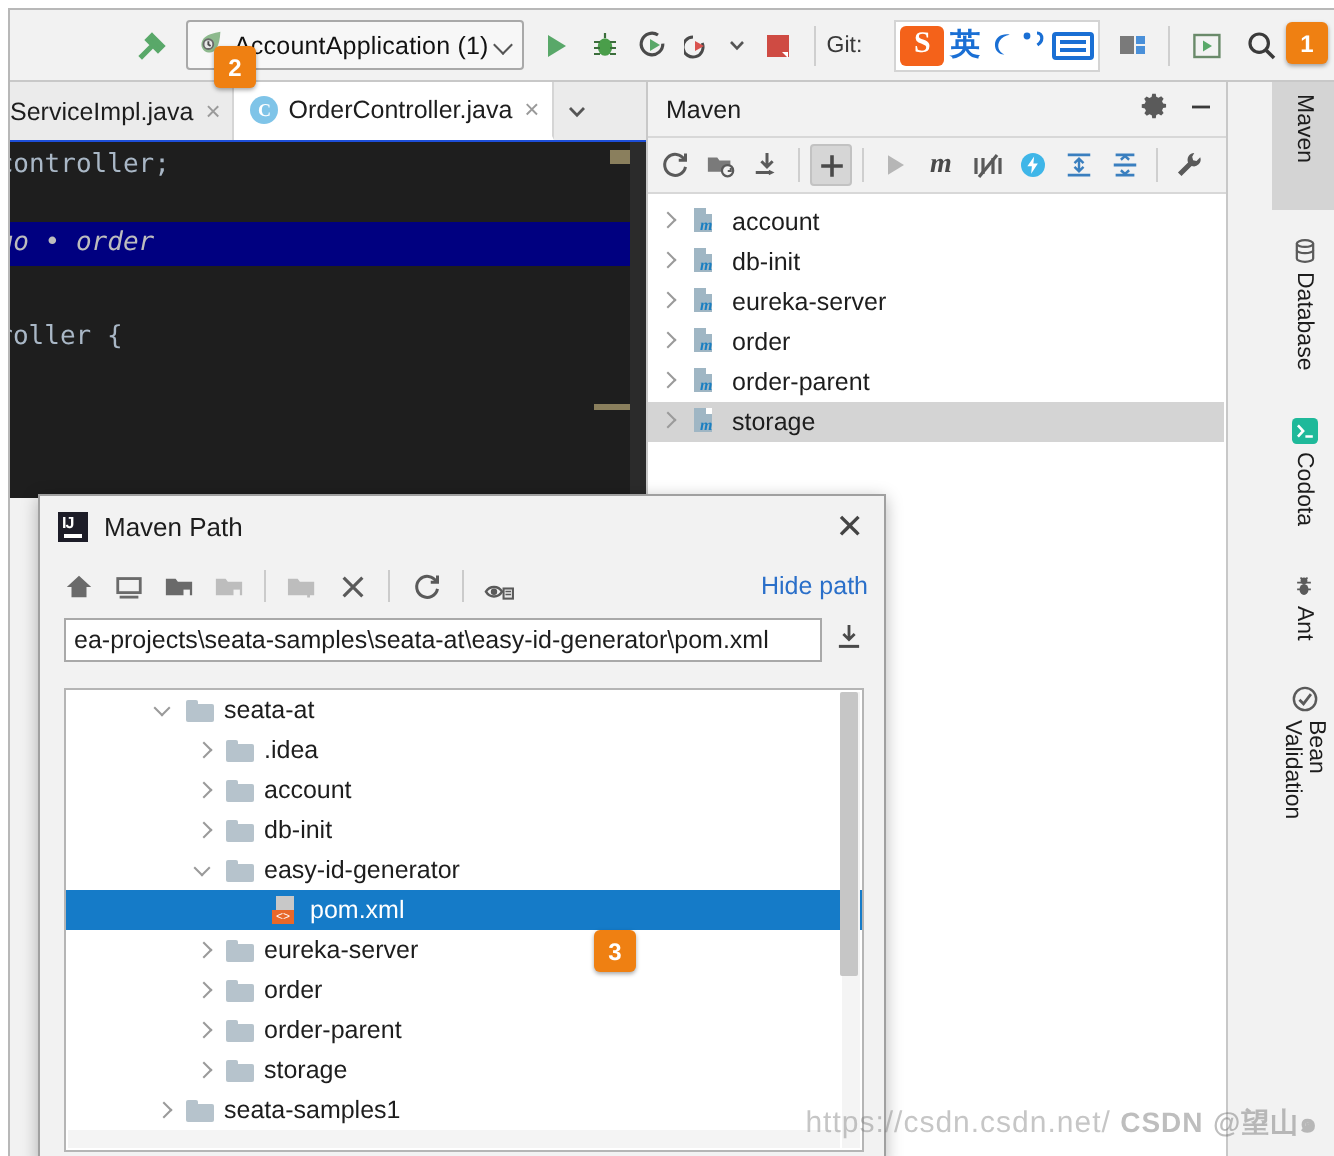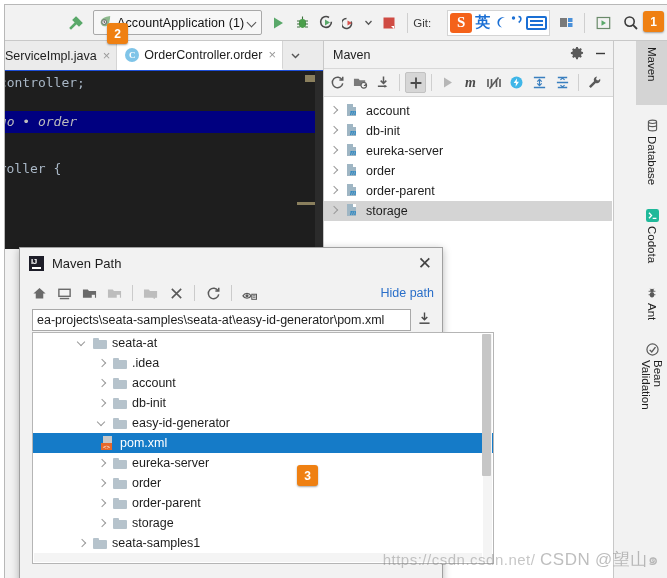--- a/index.html
+++ b/index.html
@@ -124,21 +124,21 @@
   .dlg-tb{height:30px;display:flex;align-items:center;padding:0 8px;box-sizing:border-box;gap:3px;}
   .dtb{width:22px;height:22px;display:flex;align-items:center;justify-content:center;}
   .dsep{width:1px;height:16px;background:#cbcbcb;margin:0 4px;}
   .hide-path{margin-left:auto;color:#2a6fc9;font-size:12.5px;}
 
   .pathrow{display:flex;align-items:center;padding:0 10px 0 12px;gap:6px;height:24px;}
   .pathbox{flex:1;height:22px;background:#fff;border:1px solid #a9a9a9;box-sizing:border-box;
            display:flex;align-items:center;padding:0 4px;overflow:hidden;}
   .pathbox span{font-size:12.5px;color:#1d1d1d;white-space:nowrap;}
 
-  .treebox{position:absolute;left:12px;top:84px;width:462px;height:232px;background:#fff;
+  .treebox{position:absolute;left:12px;top:96px;width:400px;height:232px;background:#fff;
            border:1px solid #b5b5b5;box-sizing:border-box;overflow:hidden;}
   .trow{height:20px;display:flex;align-items:center;gap:5px;box-sizing:border-box;}
   .trow.sel{background:#157bc8;}
   .trow.sel .tlbl{color:#fff;}
   .tlbl{font-size:12.5px;color:#1d1d1d;}
   .tarr{width:11px;height:11px;position:relative;flex:0 0 11px;}
   .tarr.r:before{content:"";position:absolute;left:2px;top:2px;width:5px;height:5px;
                  border-right:1.6px solid #9a9a9a;border-top:1.6px solid #9a9a9a;transform:rotate(45deg);}
   .tarr.d:before{content:"";position:absolute;left:1px;top:1px;width:5px;height:5px;
                  border-right:1.6px solid #9a9a9a;border-bottom:1.6px solid #9a9a9a;transform:rotate(45deg);}
@@ -152,21 +152,21 @@
               font-family:"Liberation Sans",sans-serif;}
 
   .vscroll{position:absolute;right:1px;top:1px;width:9px;bottom:1px;background:#f4f4f4;}
   .vthumb{position:absolute;right:1px;width:9px;background:#c6c6c6;border-radius:1px;}
   .hscroll{position:absolute;left:1px;right:11px;bottom:1px;height:9px;background:#f4f4f4;}
   .hthumb{position:absolute;left:1px;height:9px;background:#c6c6c6;border-radius:1px;}
 
   
   .wm{position:absolute;right:8px;bottom:6px;font-size:15px;color:rgba(120,120,120,.42);
       letter-spacing:.5px;white-space:nowrap;z-index:70;font-family:"Liberation Sans",sans-serif;}
-  .wm b{font-weight:normal;font-size:17px;color:rgba(110,110,110,.45);}
+  .wm b{font-weight:bold;font-size:14px;color:rgba(110,110,110,.45);}
 </style>
 </head>
 <body>
 
 <div class="root">
 <div class="ide">
 
   <div class="toolbar">
     <div class="tb-ham"></div>
 
@@ -267,21 +267,21 @@
     </div>
   </div>
 
   <div class="tabrow">
     <div class="tab" style="margin-left:-8px;">
       <span>ServiceImpl.java</span>
       <span class="x">×</span>
     </div>
     <div class="tab active">
       <span class="cls-ic">C</span>
-      <span>OrderController.order</span>
+      <span>OrderController.java</span>
       <span class="x">×</span>
     </div>
     <div class="tabs-more">
       <svg width="11" height="11" viewBox="0 0 11 11">
             <path d="M2 4 L5.5 7.6 L9 4" stroke="#555" stroke-width="1.4" fill="none"></path>
           </svg>
     </div>
   </div>
 
   <div class="editor">
@@ -596,21 +596,21 @@
         <span class="tlbl">db-init</span>
       </div>
       <div class="trow" style="padding-left:64px;">
         <span class="tarr d"></span>
         <span class="folder">
               <span class="t"></span>
               <span class="b"></span>
             </span>
         <span class="tlbl">easy-id-generator</span>
       </div>
-      <div class="trow sel" style="padding-left:68px;">
+      <div class="trow sel" style="padding-left:103px;">
         <span class="xmlic">
               <span class="pg"></span>
               <span class="tag">&lt;&gt;</span>
             </span>
         <span class="tlbl">pom.xml</span>
       </div>
       <div class="trow" style="padding-left:64px;">
         <span class="tarr r"></span>
         <span class="folder">
               <span class="t"></span>

